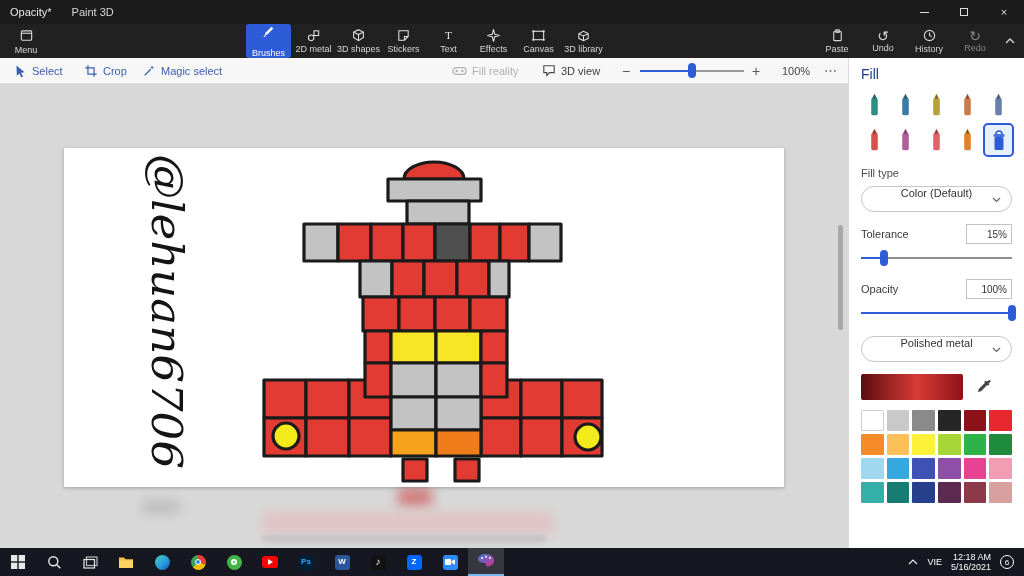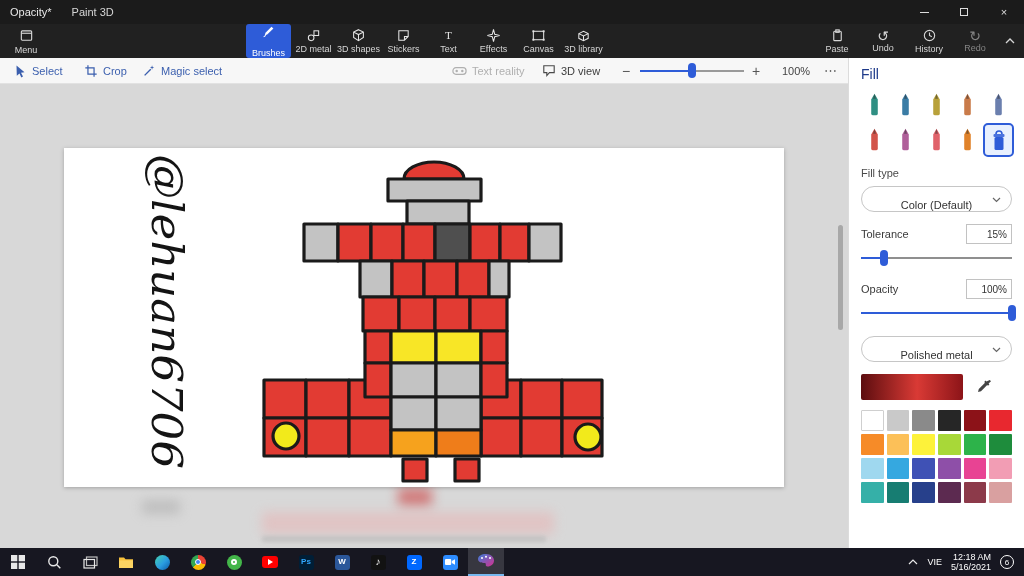--- a/index.html
+++ b/index.html
@@ -57,21 +57,21 @@
   .blur-scroll{left:262px;top:452px;width:284px;height:6px;background:#bdbdbd;opacity:.8;filter:blur(2px);}
 
   
   .panel{position:absolute;top:58px;right:0;width:176px;height:490px;background:#ffffff;
     border-left:1px solid #dcdcdc;padding:8px 12px;font-size:11px;color:#3a3a3a;}
   .panel-title{font-size:14px;color:#1e3a8a;}
   #tools{display:grid;grid-template-columns:repeat(5,1fr);gap:5px 4px;margin-top:8px;}
   .tool{height:30px;display:flex;align-items:center;justify-content:center;border-radius:3px;}
   .tool.selected{outline:2px solid #2e5cd8;background:#e8f0fe;}
   .section-label{margin-top:12px;color:#4a4a4a;}
-  .dropdown{height:26px;border:1px solid #c6c6c6;border-radius:13px;display:flex;align-items:flex-end;
+  .dropdown{height:26px;border:1px solid #c6c6c6;border-radius:13px;display:flex;align-items:flex-start;
     justify-content:center;position:relative;margin-top:7px;color:#333;background:#fff;}
   .dd-chevron{position:absolute;right:10px;top:10px;}
   .row{display:flex;justify-content:space-between;align-items:center;margin-top:12px;}
   .valuebox{width:46px;height:20px;border:1px solid #c2c2c2;display:flex;align-items:center;
     justify-content:flex-end;padding-right:4px;font-size:10px;color:#333;background:#fff;}
   .slider{position:relative;height:18px;margin-top:5px;}
   .slider .track{position:absolute;top:8px;left:0;right:0;height:2px;background:#8f8f8f;}
   .slider .fill{position:absolute;top:8px;left:0;height:2px;background:#2e5cd8;}
   .slider .thumb{position:absolute;top:1px;width:8px;height:16px;border-radius:4px;background:#2e5cd8;transform:translateX(-50%);}
   .color-row{display:flex;align-items:center;gap:12px;margin-top:12px;}
@@ -237,21 +237,21 @@
     </svg>
     <span>Magic select</span>
   </div>
 
   <div class="t2item t2gray" style="left:452px">
     <svg width="15" height="12" viewBox="0 0 16 12">
       <rect x="1" y="2.5" width="14" height="7" rx="3.2" fill="none" stroke="#b0b0b0" stroke-width="1.3"></rect>
       <circle cx="5" cy="6" r="1.3" fill="#b0b0b0"></circle>
         <circle cx="11" cy="6" r="1.3" fill="#b0b0b0"></circle>
     </svg>
-    <span>Text reality</span>
+    <span>Fill reality</span>
   </div>
   <div class="t2item t2dark" style="left:542px">
     <svg width="14" height="13" viewBox="0 0 16 15">
       <path d="M2 2 H14 V10 H8.5 L5.5 13.3 V10 H2 Z" fill="none" stroke="#4a4a4a" stroke-width="1.3"></path>
     </svg>
     <span>3D view</span>
   </div>
 
   <div class="t2item zoom-glyph" style="left:622px">
     <span>−</span>

